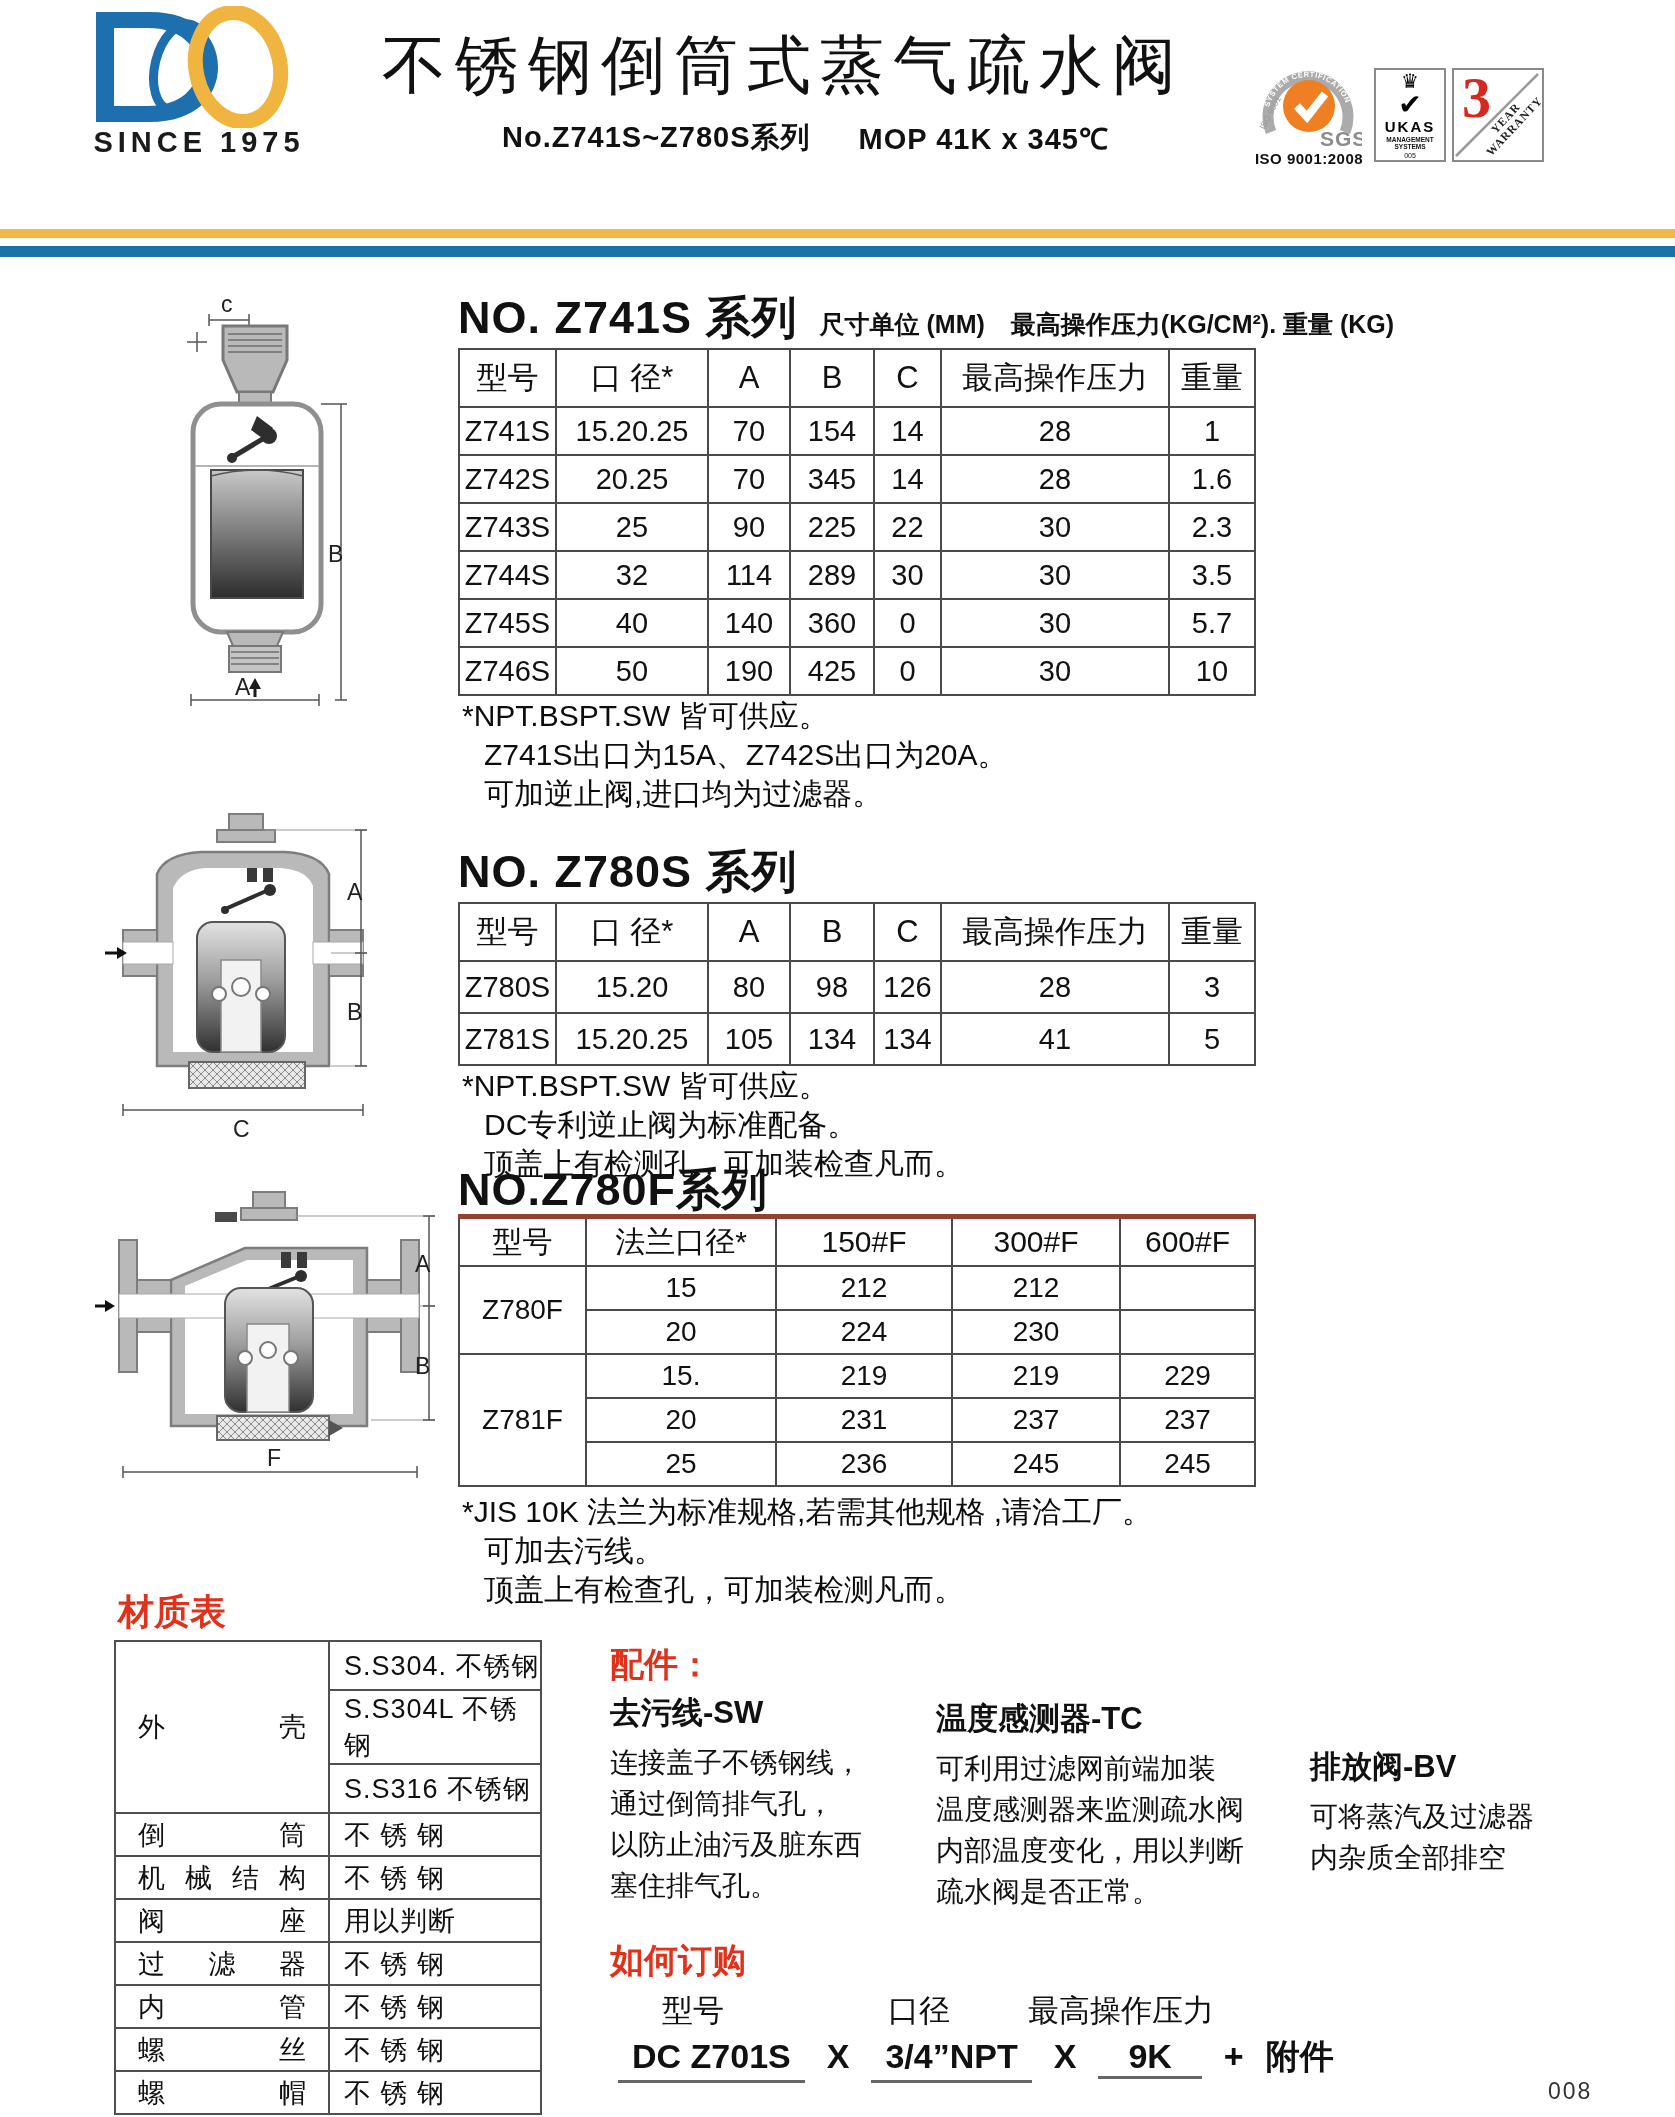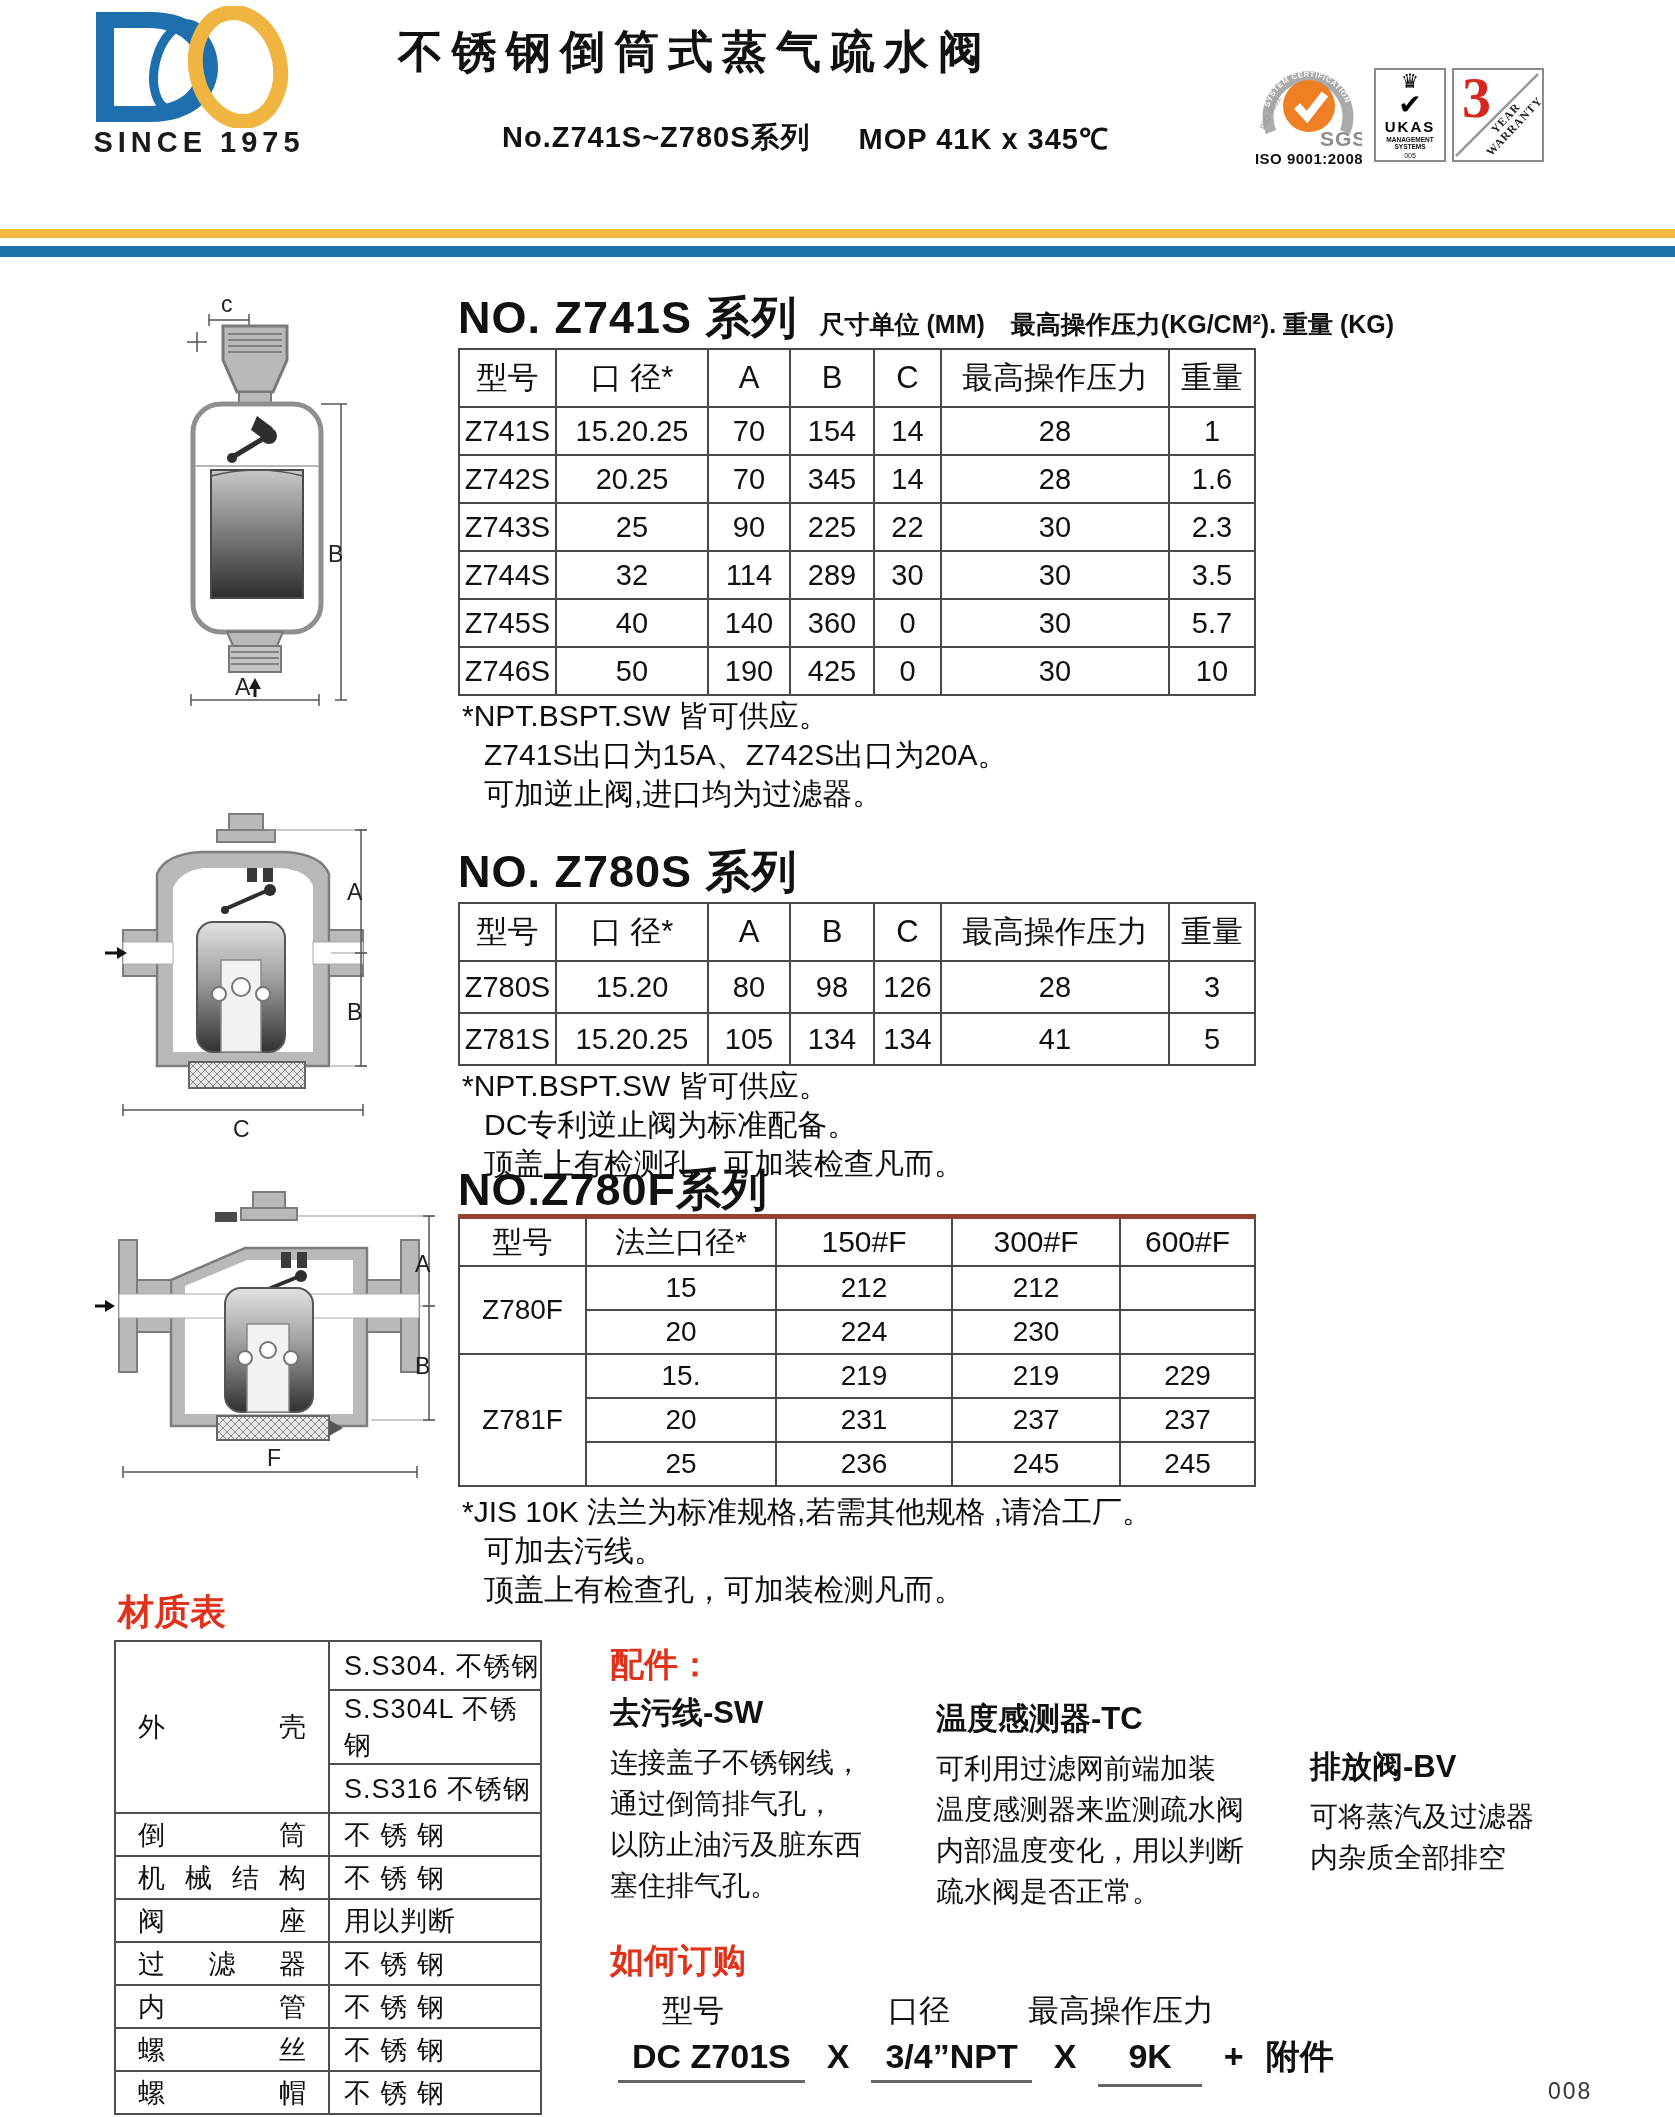--- a/index.html
+++ b/index.html
@@ -2,21 +2,21 @@
 <html><head>
 <meta charset="utf-8">
 <style>
   html,body{margin:0;padding:0;background:#e8e8e8;}
   .page{position:relative;width:1675px;height:2117px;background:#ffffff;overflow:hidden;
         font-family:"Liberation Sans",sans-serif;color:#111;}
   .abs{position:absolute;}
 
   
   .since{font-size:29px;font-weight:700;letter-spacing:5px;text-align:center;color:#1a1a1a;}
-  .main-title{font-size:45px;font-weight:700;letter-spacing:9px;white-space:nowrap;margin-left:16px;}
+  .main-title{font-size:64px;font-weight:400;letter-spacing:9px;white-space:nowrap;}
   .subtitle{display:flex;gap:48px;font-size:29px;font-weight:700;letter-spacing:1px;white-space:nowrap;}
   .sgs-caption{font-size:15px;font-weight:700;text-align:center;letter-spacing:0.5px;}
   .ukas-badge{display:flex;flex-direction:column;align-items:center;justify-content:flex-start;
       border:2px solid #8a8a8a;background:#fff;}
   .ukas-crown{font-size:20px;line-height:22px;color:#000;}
   .ukas-check{font-size:28px;line-height:26px;color:#000;}
   .ukas-name{font-size:15px;font-weight:700;letter-spacing:2px;color:#000;}
   .ukas-sub{font-size:6.5px;font-weight:700;text-align:center;white-space:pre-line;line-height:7px;margin-top:1px;}
   .ukas-num{font-size:7px;margin-top:2px;}
   .warranty-badge{border:2px solid #8a8a8a;background:#fff;}
@@ -58,21 +58,21 @@
   table.mat td.val{width:196px;text-align:left;padding-left:14px;letter-spacing:1px;}
   table.mat tr{height:43px;}
   table.mat tr.mrs{height:49px;}
 
   .acc-item .nm{font-size:31px;font-weight:700;margin-bottom:8px;white-space:nowrap;}
   .acc-item .ds{font-size:28px;line-height:41px;white-space:pre-line;}
 
   .ord-label{font-size:31px;white-space:nowrap;}
   .ord-row{display:flex;align-items:baseline;font-size:34px;font-weight:600;white-space:nowrap;}
   .ord-row .u{border-bottom:3px solid #666;padding:0 14px 4px;}
-  .ord-row .u.wide{padding:0 30px 8px;}
+  .ord-row .u.wide{padding:0 30px 0;}
   .ord-row .sep{margin:0 22px;}
   .pagenum{font-size:23px;letter-spacing:2px;color:#333;}
 
   
   .dlab{font-family:"Liberation Sans",sans-serif;font-size:23px;fill:#222;}
   svg{display:block;}
 </style>
 </head>
 <body>
 

